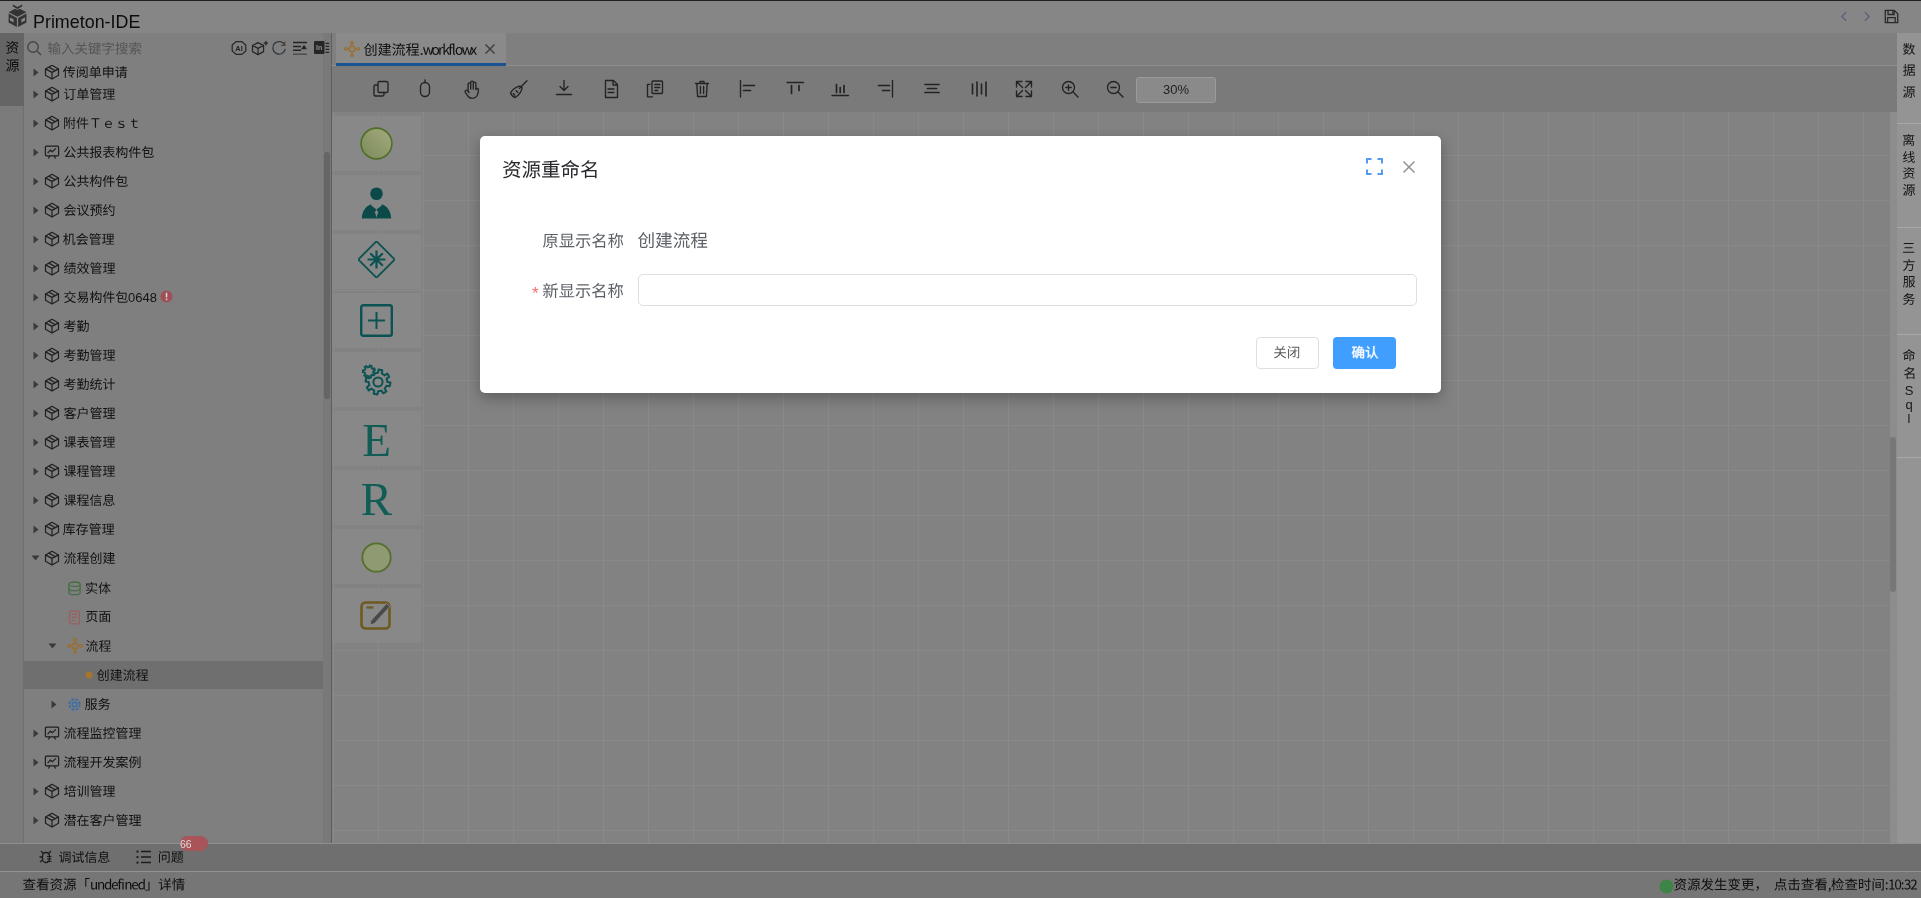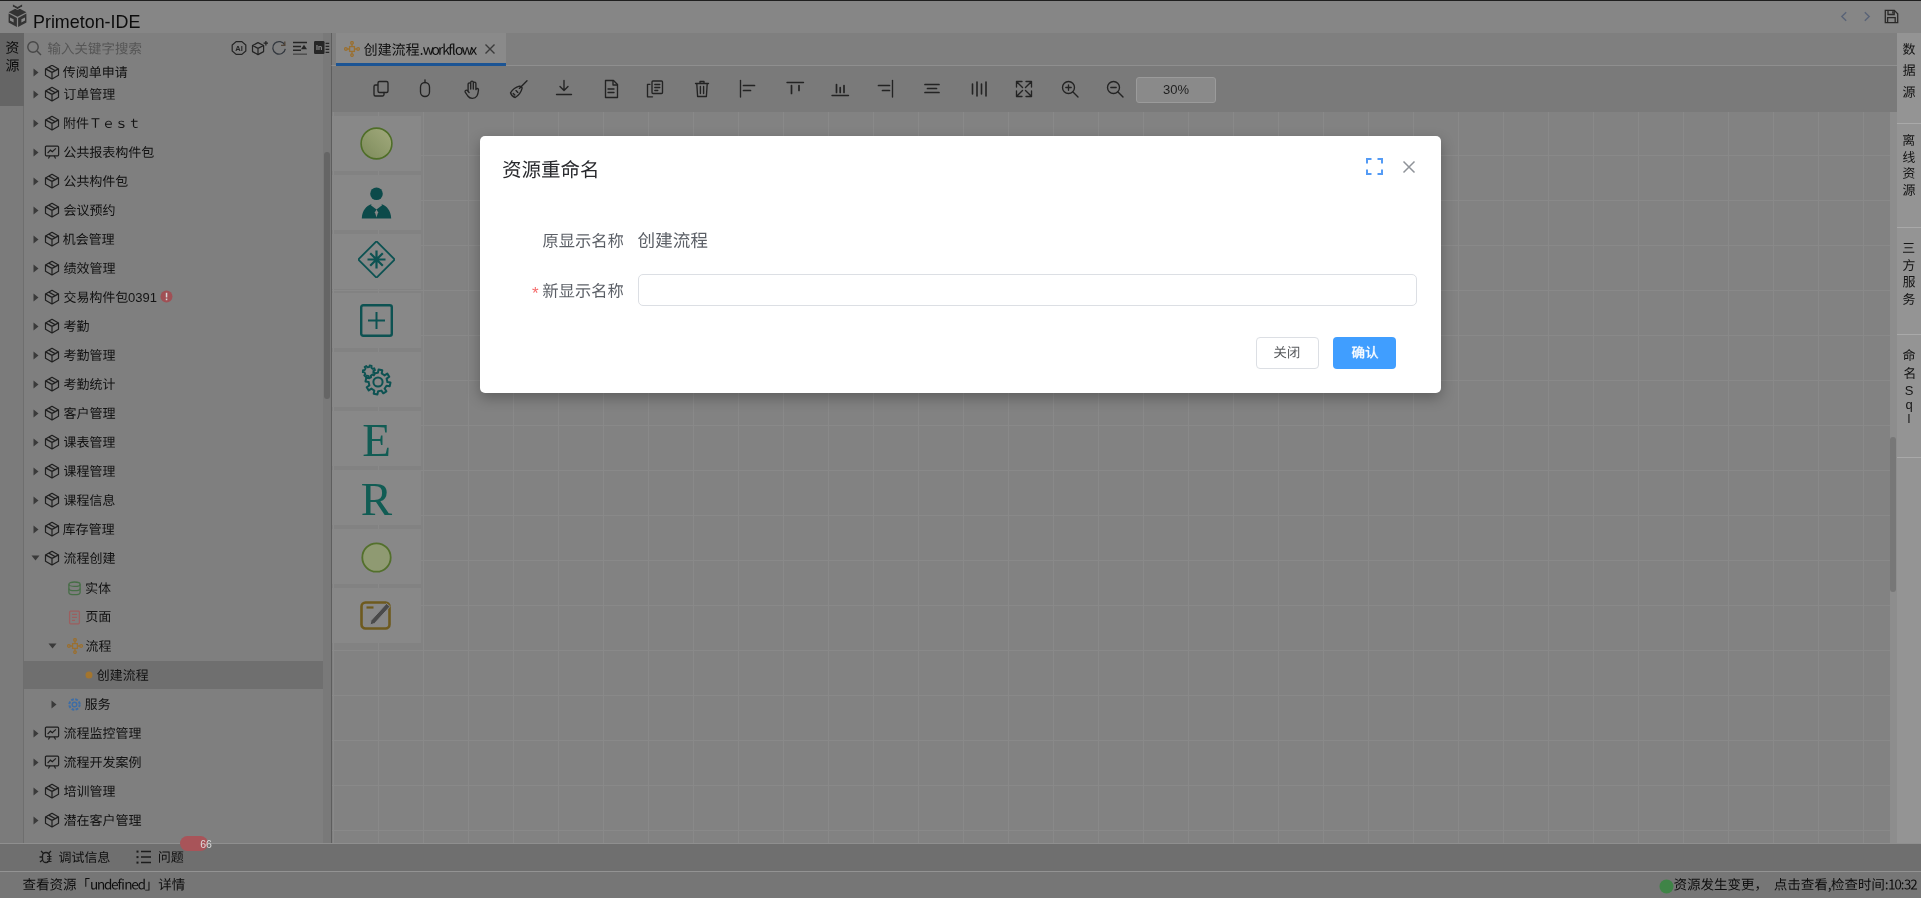--- a/index.html
+++ b/index.html
@@ -339,21 +339,21 @@
   </svg>
 <svg style="position:absolute;left:63.6px;top:290.9px;overflow:visible" width="63.9" height="12.1" viewBox="47 -849 4914 934">
     <g fill="#131313">
       <use href="#g4EA4"></use>
       <use href="#g6613" x="1000"></use>
       <use href="#g6784" x="2000"></use>
       <use href="#g4EF6" x="3000"></use>
       <use href="#g5305" x="4000"></use>
     </g>
   </svg>
-<span class="a" style="left:128px;top:290px;font-size:13px;color:#131313">0391</span>
+<span class="a" style="left:128px;top:290px;font-size:13px;color:#131313">0648</span>
 <svg class="a" style="left:160px;top:290px" width="13" height="13" viewBox="0 0 13 13">
     <circle cx="6.5" cy="6.5" r="6" fill="#a05055"></circle>
     <rect x="5.8" y="2.8" width="1.5" height="4.6" fill="#d8d8d8"></rect>
     <rect x="5.8" y="8.6" width="1.5" height="1.6" fill="#d8d8d8"></rect>
   </svg>
 <svg class="a" style="left:33px;top:322px" width="6" height="9" viewBox="0 0 6 9">
     <path d="M0.5 0.5 L5.5 4.5 0.5 8.5 Z" fill="#3a3a3a"></path>
   </svg>
 <svg class="a" style="left:44px;top:318px" width="16" height="16" viewBox="0 0 16 16">
     <g fill="none" stroke="#1f1f1f" stroke-width="1.2" stroke-linejoin="round">
@@ -1017,21 +1017,21 @@
       <rect x="0.5" y="11.6" width="2" height="2"></rect>
     </g>
   </svg>
 <svg style="position:absolute;left:159.2px;top:851.1px;overflow:visible" width="24.3" height="11.8" viewBox="93 -827 1870 907">
     <g fill="#101010">
       <use href="#g95EE"></use>
       <use href="#g9898" x="1000"></use>
     </g>
   </svg>
 <div class="a" style="left:180px;top:836px;width:28px;height:15px;background:#a85459;border-radius:7.5px"></div>
-<span class="a" style="left:180px;top:838px;width:52px;text-align:center;font-size:10.5px;color:#dcdcdc">66</span>
+<span class="a" style="left:180px;top:838px;width:52px;font-size:10.5px;color:#dcdcdc">66</span>
 <div class="a" style="left:0;top:871px;width:1921px;height:27px;background:#767676;border-top:1px solid #939393"></div>
 <svg style="position:absolute;left:22.5px;top:877.7px;overflow:visible" width="161.7" height="12.6" viewBox="36 -846 11976 932">
     <g fill="#0f0f0f">
       <use href="#g67E5"></use>
       <use href="#g770B" x="1000"></use>
       <use href="#g8D44" x="2000"></use>
       <use href="#g6E90" x="3000"></use>
       <use href="#g300C" x="4000"></use>
       <use href="#g75" x="5000"></use>
       <use href="#g6E" x="5515"></use>

